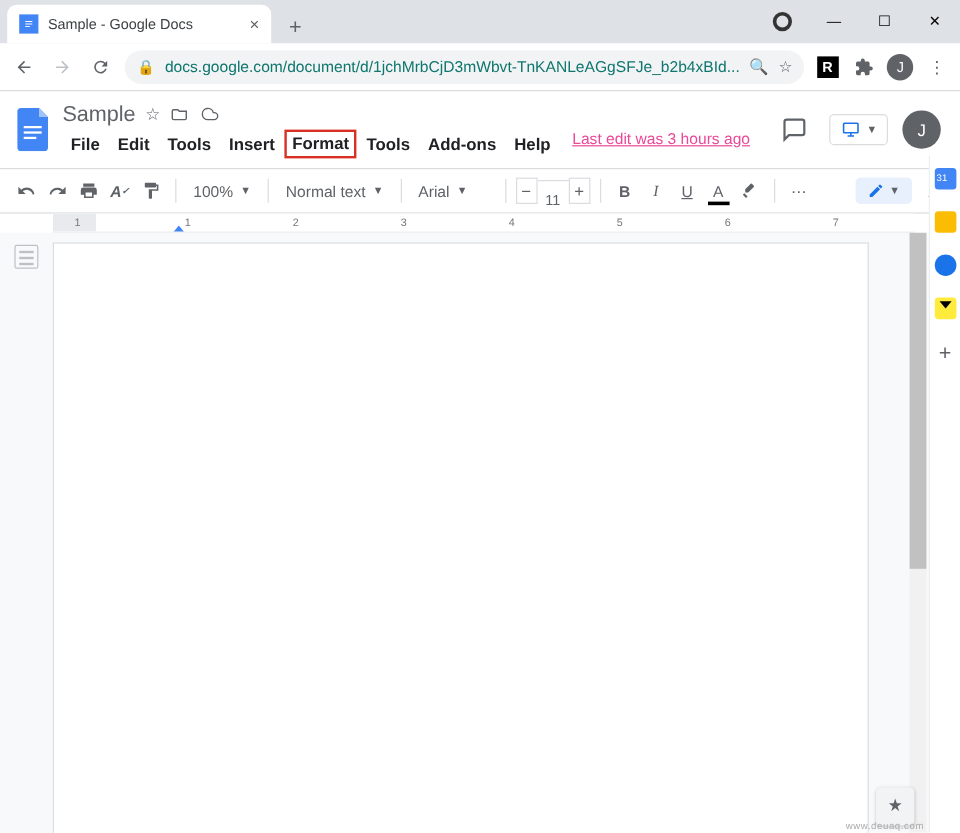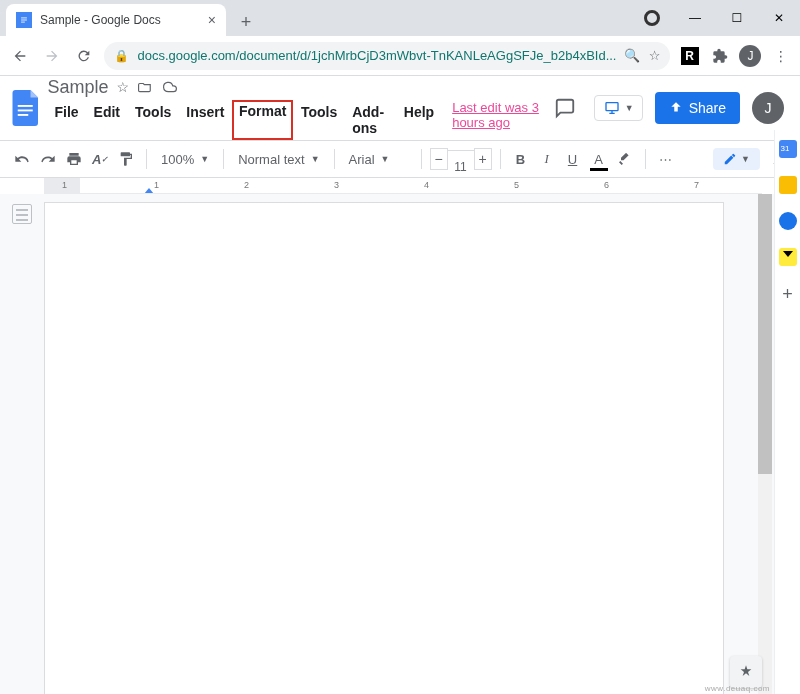--- a/index.html
+++ b/index.html
@@ -193,26 +193,20 @@
           <path d="M21 15a2 2 0 0 1-2 2H7l-4 4V5a2 2 0 0 1 2-2h14a2 2 0 0 1 2 2z"></path>
         </svg>
       </div>
     <div class="present-btn">
         <svg width="18" height="16" viewBox="0 0 24 24" fill="none" stroke="#1a73e8" stroke-width="2">
           <rect x="3" y="4" width="18" height="12" rx="1"></rect>
           <path d="M8 20h8M12 16v4"></path>
         </svg>
         <span style="font-size:9px;color:#5f6368">▼</span>
       </div>
-    <div class="share-btn">
-        <svg width="14" height="14" viewBox="0 0 24 24" fill="#fff">
-          <path d="M12 2L4 10h5v8h6v-8h5z"></path>
-        </svg>
-        <span>Share</span>
-      </div>
     <div class="share-avatar">J</div>
   </div>
 </div>
 
 <div class="toolbar">
   <div class="tb-btn">
       <svg width="16" height="16" viewBox="0 0 24 24" fill="#5f6368">
         <path d="M12.5 8c-2.65 0-5.05 1-6.9 2.6L2 7v9h9l-3.6-3.6A8 8 0 0 1 20 17l2-1a10 10 0 0 0-9.5-8z"></path>
       </svg>
     </div>

